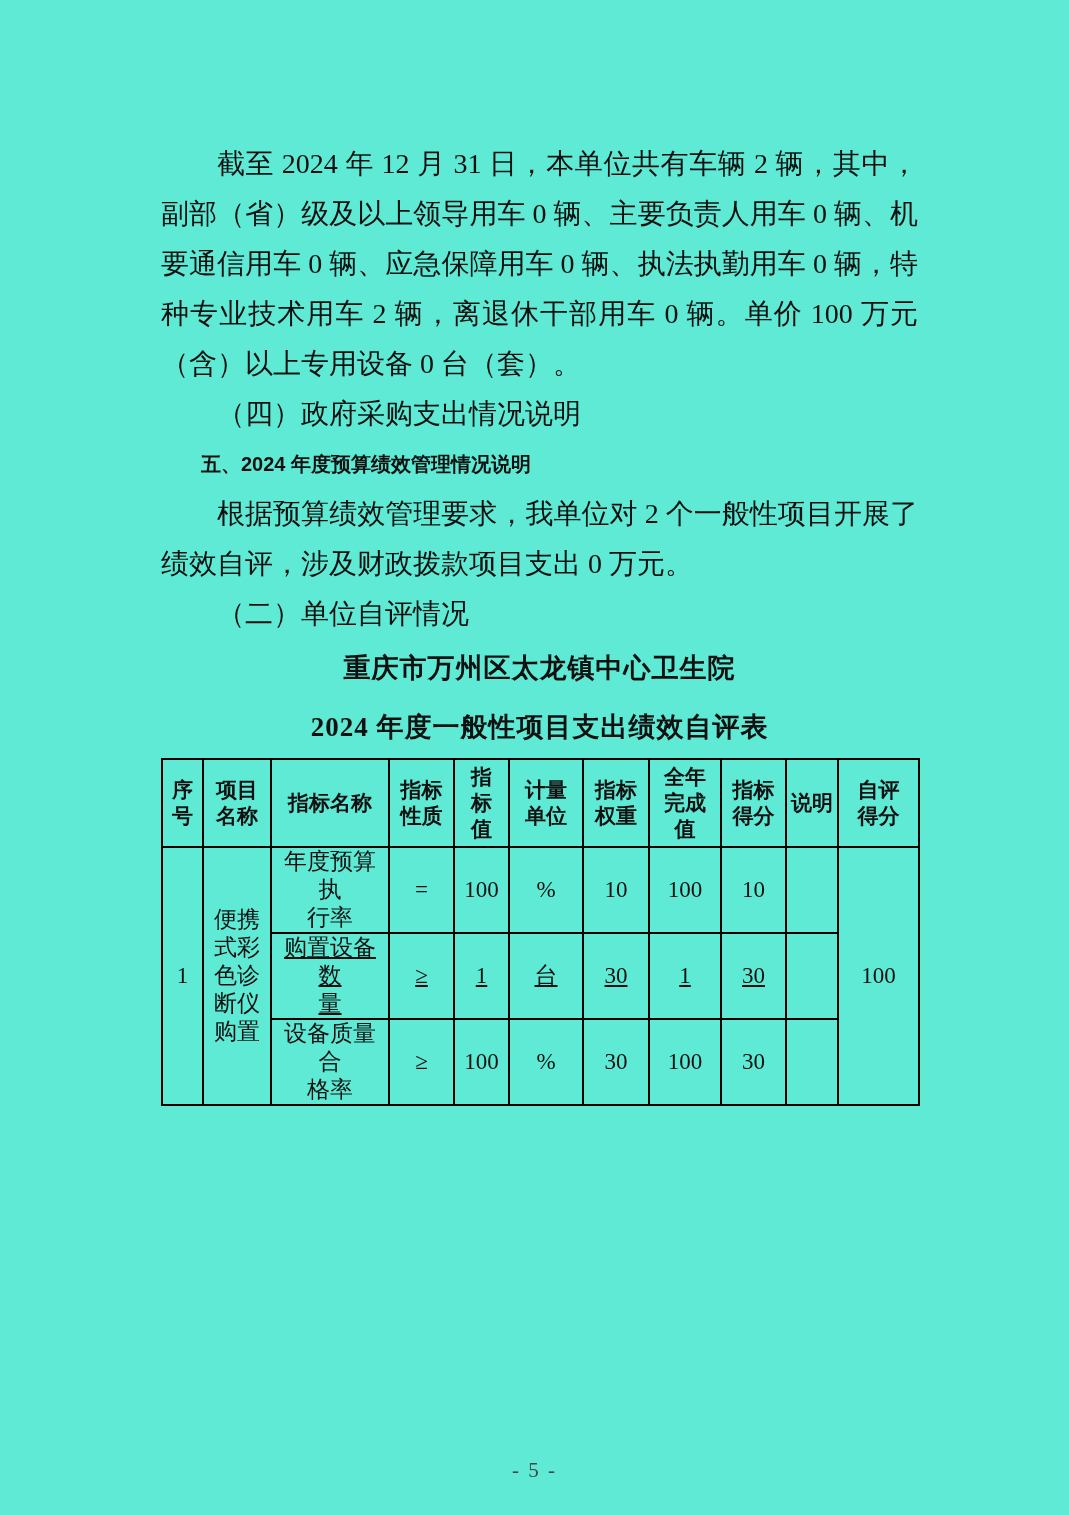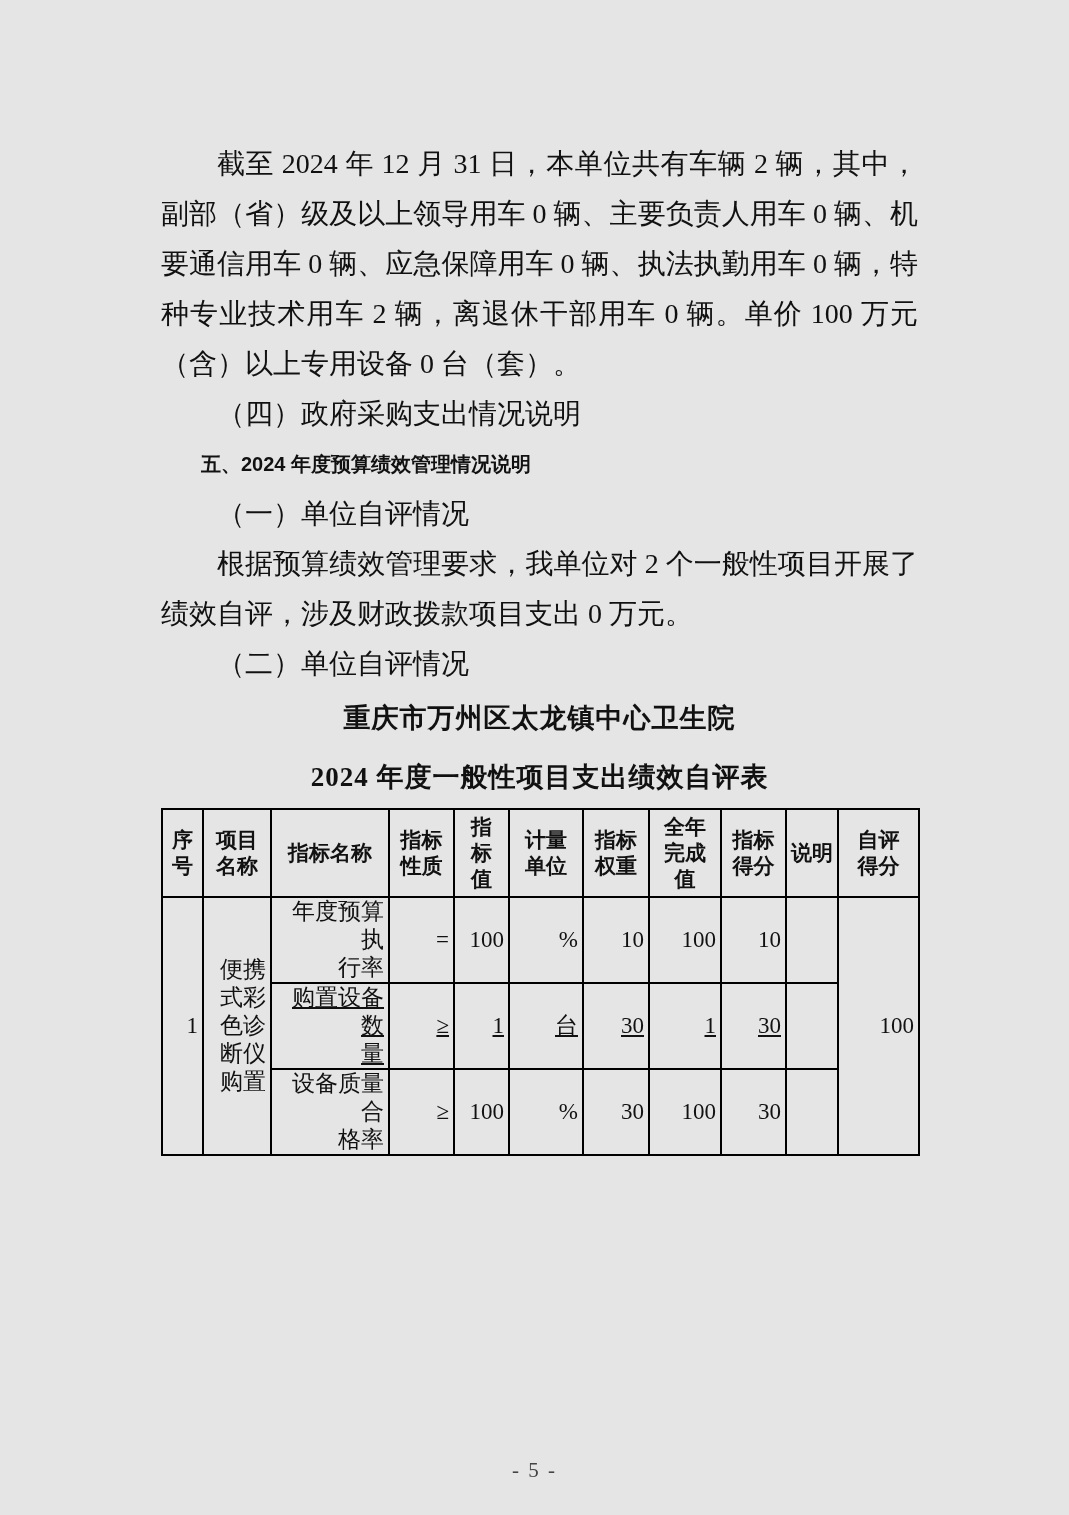--- a/index.html
+++ b/index.html
@@ -1,20 +1,20 @@
 <!DOCTYPE html>
 <html><head>
 <meta charset="utf-8">
 <style>
   html,body{margin:0;padding:0;background:#888;}
   .page{
     position:relative;
     width:1069px;height:1515px;
     margin:0 auto;
-    background:#e5e5e5;
+    background:#5eead4;
     color:#111;
     font-family:"Liberation Serif", serif;
     overflow:hidden;
   }
   .content{
     position:absolute;
     left:161px;top:139px;
     width:757px;
   }
   p.body-para{
@@ -60,21 +60,20 @@
     font-weight:bold;
     font-size:21px;
     line-height:26px;
     white-space:pre-line;
   }
   table.self-eval td{
     font-family:"Liberation Serif", serif;
     font-size:23px;
     line-height:28px;
     white-space:pre-line;
-    text-align:right;
   }
   tr.hdr{height:88px;}
   tr.r1{height:60px;}
   tr.r2{height:59px;text-decoration:underline;}
   tr.r3{height:62px;}
   td.no-bottom{border-bottom:none;}
   .page-number{
     position:absolute;
     left:0;right:0;
     top:1458px;
@@ -87,21 +86,20 @@
 </style>
 </head>
 <body>
 
 <div class="page">
   <div class="content">
 
     <p class="body-para">截至 2024 年 12 月 31 日，本单位共有车辆 2 辆，其中，副部（省）级及以上领导用车 0 辆、主要负责人用车 0 辆、机要通信用车 0 辆、应急保障用车 0 辆、执法执勤用车 0 辆，特种专业技术用车 2 辆，离退休干部用车 0 辆。单价 100 万元（含）以上专用设备 0 台（套）。</p>
     <p class="body-para">（四）政府采购支出情况说明</p>
     <p class="bold-heading">五、2024 年度预算绩效管理情况说明</p>
-    <p class="body-para">（一）单位自评情况</p>
     <p class="body-para">根据预算绩效管理要求，我单位对 2 个一般性项目开展了绩效自评，涉及财政拨款项目支出 0 万元。</p>
     <p class="body-para">（二）单位自评情况</p>
 
     <div class="doc-title">重庆市万州区太龙镇中心卫生院</div>
     <div class="doc-title">2024 年度一般性项目支出绩效自评表</div>
 
     <table class="self-eval">
       <colgroup>
         <col style="width:41px">
           <col style="width:68px">

